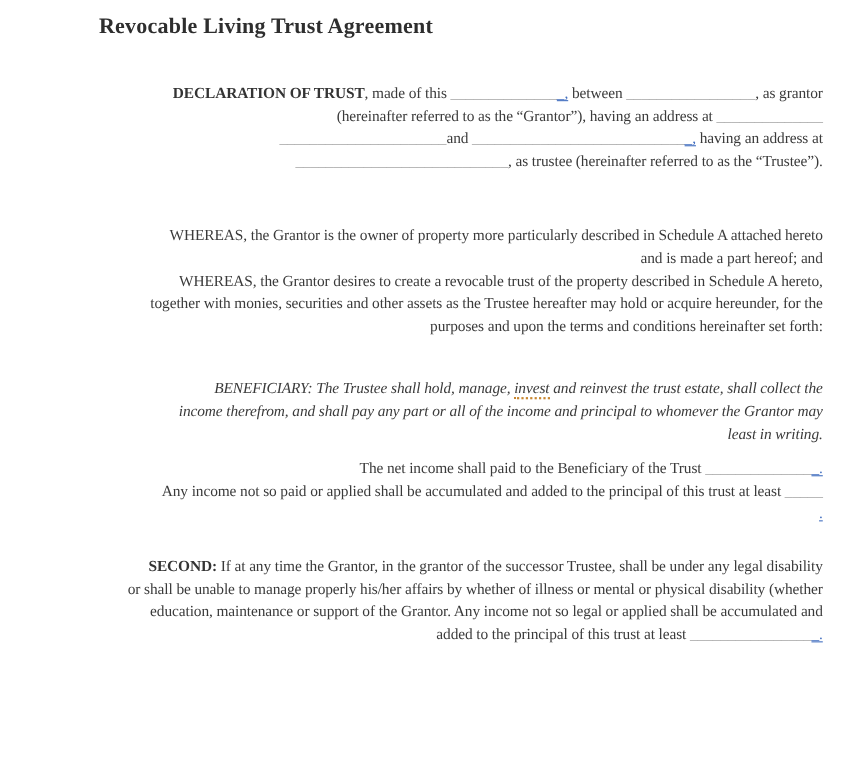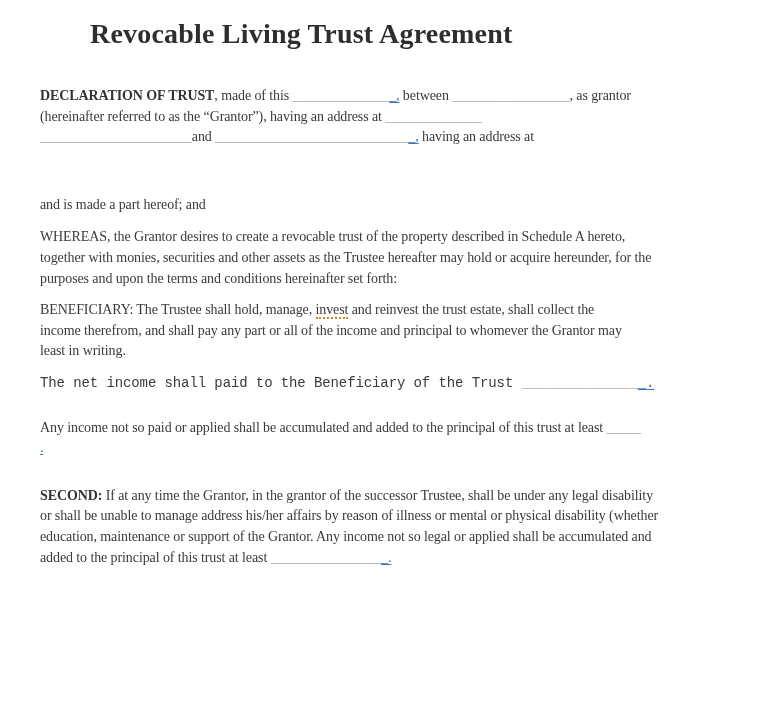--- a/index.html
+++ b/index.html
@@ -11,64 +11,67 @@
     width: 768px;
     height: 709px;
     overflow: hidden;
     font-family: "Liberation Serif", "DejaVu Serif", serif;
     color: #3a3a3a;
   }
   .page {
     padding: 5px 20px 0 40px;
   }
   .doc-title {
-    margin: 12px 0 0 50px;
-    font-size: 28px;
+    margin: 2px 0 0 50px;
+    font-size: 20px;
     line-height: 34px;
     font-weight: 600;
     color: #2e2e2e;
     letter-spacing: 0.2px;
   }
   .para {
     margin: 0;
   }
   .line {
     white-space: pre;
     font-size: 14px;
     line-height: 20.6px;
     letter-spacing: -0.1px;
+    text-align: right;
   }
   .seg       { color: #3a3a3a; }
   .seg-bold  { color: #343434; font-weight: bold; }
   .seg-blank { color: #a6a6a6; }
   .seg-rev   { color: #4470c0; text-decoration: underline; text-underline-offset: 2px; }
   .seg-misspell { border-bottom: 2px dotted #c8862e; padding-bottom: 0px; }
 
   
   .para[data-name="declaration"]        { margin-top: 35px; }
   .para[data-name="whereas-owner"]      { margin-top: 47px; }
-  .para[data-name="whereas-desires"]    { margin-top: 12px; }
-  .para[data-name="beneficiary"]        { margin-top: 11px; }
+  .para[data-name="whereas-desires"]    { margin-top: 0; }
+  .para[data-name="beneficiary"]        { margin-top: 36px; font-style: italic; }
   .para[data-name="until-grantor"]      { margin-top: 12px; }
-  .para[data-name="net-income"]         { margin-top: 11px; font-family: Liberation Mono, monospace; }
-  .para[data-name="accumulated-income"] { margin-top: 24px; }
+  .para[data-name="net-income"]         { margin-top: 11px; }
+  .para[data-name="accumulated-income"] { margin-top: 0; }
   .para[data-name="second-clause"]      { margin-top: 27px; }
 </style>
 </head>
 <body>
 
 <div class="page" data-name="document-page">
   <h1 class="doc-title" data-name="document-title">Revocable Living Trust Agreement</h1>
   <main data-name="document-body" id="doc-body">
       <div class="para" data-name="declaration">
         <div class="line" data-name="text-line"><span class="seg-bold" data-name="bold-label">DECLARATION OF TRUST</span><span class="seg" data-name="text-run">, made of this </span><span class="seg-blank" data-name="blank-field">______________</span><span class="seg-rev" data-name="revision-mark">_,</span><span class="seg" data-name="text-run"> between </span><span class="seg-blank" data-name="blank-field">_________________</span><span class="seg" data-name="text-run">, as grantor</span></div>
         <div class="line" data-name="text-line"><span class="seg" data-name="text-run">(hereinafter referred to as the “Grantor”), having an address at </span><span class="seg-blank" data-name="blank-field">______________</span></div>
         <div class="line" data-name="text-line"><span class="seg-blank" data-name="blank-field">______________________</span><span class="seg" data-name="text-run">and </span><span class="seg-blank" data-name="blank-field">____________________________</span><span class="seg-rev" data-name="revision-mark">_,</span><span class="seg" data-name="text-run"> having an address at</span></div>
+        <div class="line" data-name="text-line"><span class="seg-blank" data-name="blank-field">____________________________</span><span class="seg" data-name="text-run">, as trustee (hereinafter referred to as the “Trustee”).</span></div>
       </div>
       <div class="para" data-name="whereas-owner">
+        <div class="line" data-name="text-line"><span class="seg" data-name="text-run">WHEREAS, the Grantor is the owner of property more particularly described in Schedule A attached hereto</span></div>
         <div class="line" data-name="text-line"><span class="seg" data-name="text-run">and is made a part hereof; and</span></div>
       </div>
       <div class="para" data-name="whereas-desires">
         <div class="line" data-name="text-line"><span class="seg" data-name="text-run">WHEREAS, the Grantor desires to create a revocable trust of the property described in Schedule A hereto,</span></div>
         <div class="line" data-name="text-line"><span class="seg" data-name="text-run">together with monies, securities and other assets as the Trustee hereafter may hold or acquire hereunder, for the</span></div>
         <div class="line" data-name="text-line"><span class="seg" data-name="text-run">purposes and upon the terms and conditions hereinafter set forth:</span></div>
       </div>
       <div class="para" data-name="beneficiary">
         <div class="line" data-name="text-line"><span class="seg" data-name="text-run">BENEFICIARY: The Trustee shall hold, manage, </span><span class="seg-misspell" data-name="misspelled-word">invest</span><span class="seg" data-name="text-run"> and reinvest the trust estate, shall collect the</span></div>
         <div class="line" data-name="text-line"><span class="seg" data-name="text-run">income therefrom, and shall pay any part or all of the income and principal to whomever the Grantor may</span></div>
@@ -76,18 +79,18 @@
       </div>
       <div class="para" data-name="net-income">
         <div class="line" data-name="text-line"><span class="seg" data-name="text-run">The net income shall paid to the Beneficiary of the Trust </span><span class="seg-blank" data-name="blank-field">______________</span><span class="seg-rev" data-name="revision-mark">_.</span></div>
       </div>
       <div class="para" data-name="accumulated-income">
         <div class="line" data-name="text-line"><span class="seg" data-name="text-run">Any income not so paid or applied shall be accumulated and added to the principal of this trust at least </span><span class="seg-blank" data-name="blank-field">_____</span></div>
         <div class="line" data-name="text-line"><span class="seg-rev" data-name="revision-mark">.</span></div>
       </div>
       <div class="para" data-name="second-clause">
         <div class="line" data-name="text-line"><span class="seg-bold" data-name="bold-label">SECOND:</span><span class="seg" data-name="text-run"> If at any time the Grantor, in the grantor of the successor Trustee, shall be under any legal disability</span></div>
-        <div class="line" data-name="text-line"><span class="seg" data-name="text-run">or shall be unable to manage address his/her affairs by reason of illness or mental or physical disability (whether</span></div>
+        <div class="line" data-name="text-line"><span class="seg" data-name="text-run">or shall be unable to manage properly his/her affairs by whether of illness or mental or physical disability (whether</span></div>
         <div class="line" data-name="text-line"><span class="seg" data-name="text-run">education, maintenance or support of the Grantor. Any income not so legal or applied shall be accumulated and</span></div>
         <div class="line" data-name="text-line"><span class="seg" data-name="text-run">added to the principal of this trust at least </span><span class="seg-blank" data-name="blank-field">________________</span><span class="seg-rev" data-name="revision-mark">_.</span></div>
       </div>
     </main>
 </div>
 
 </body></html>

